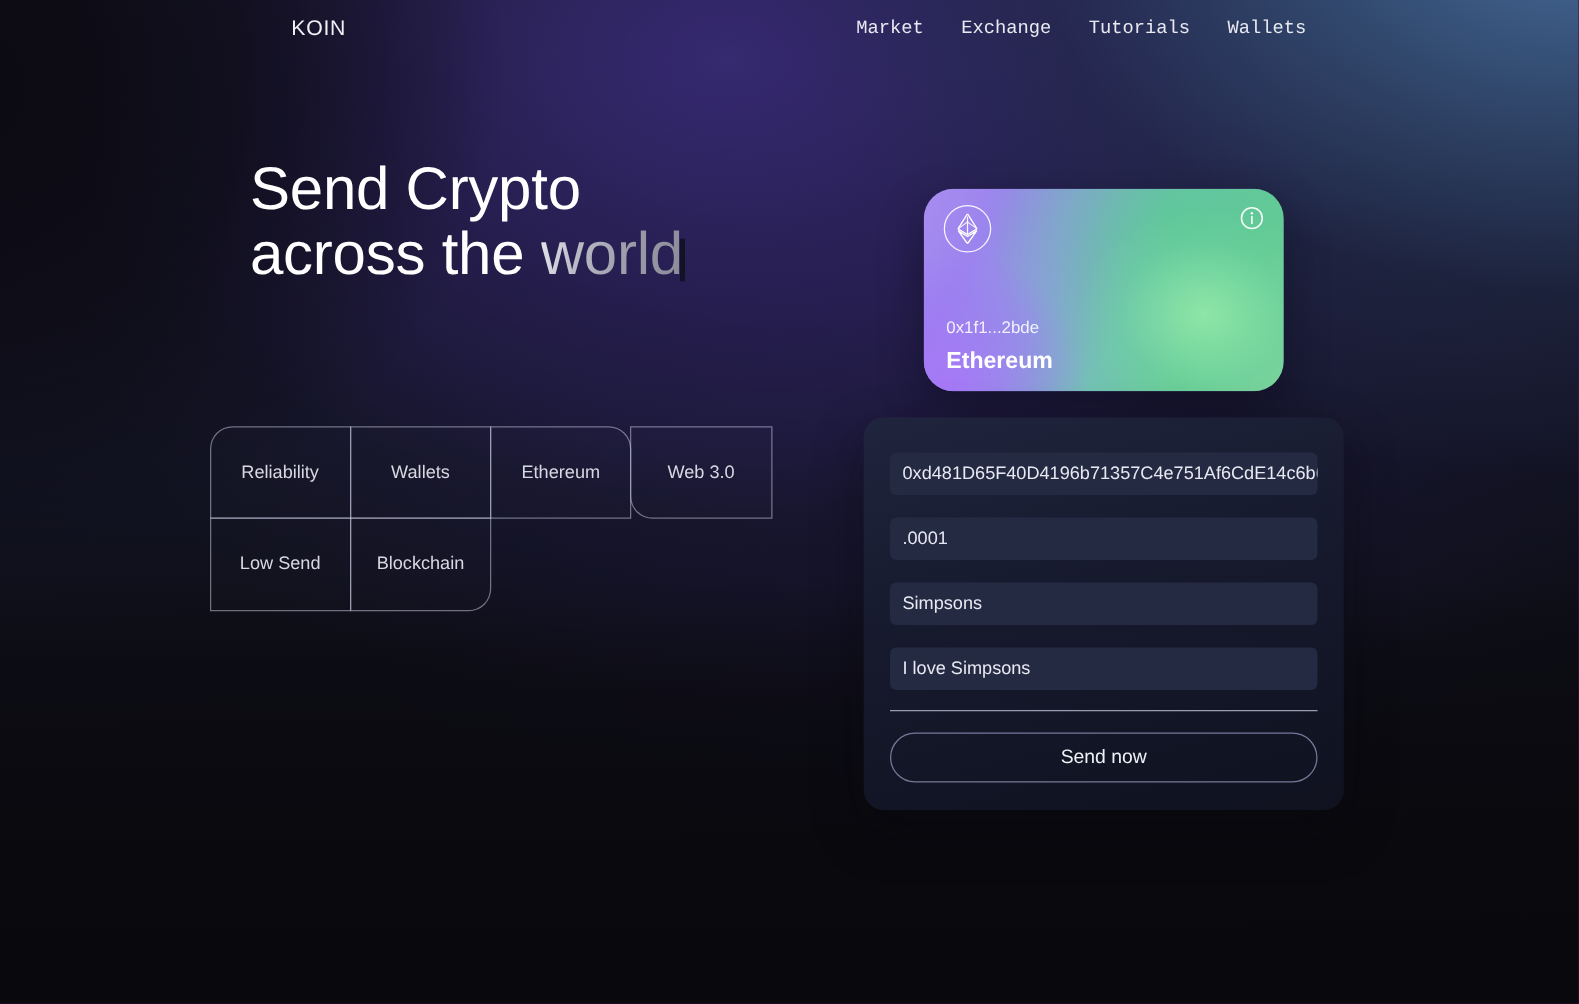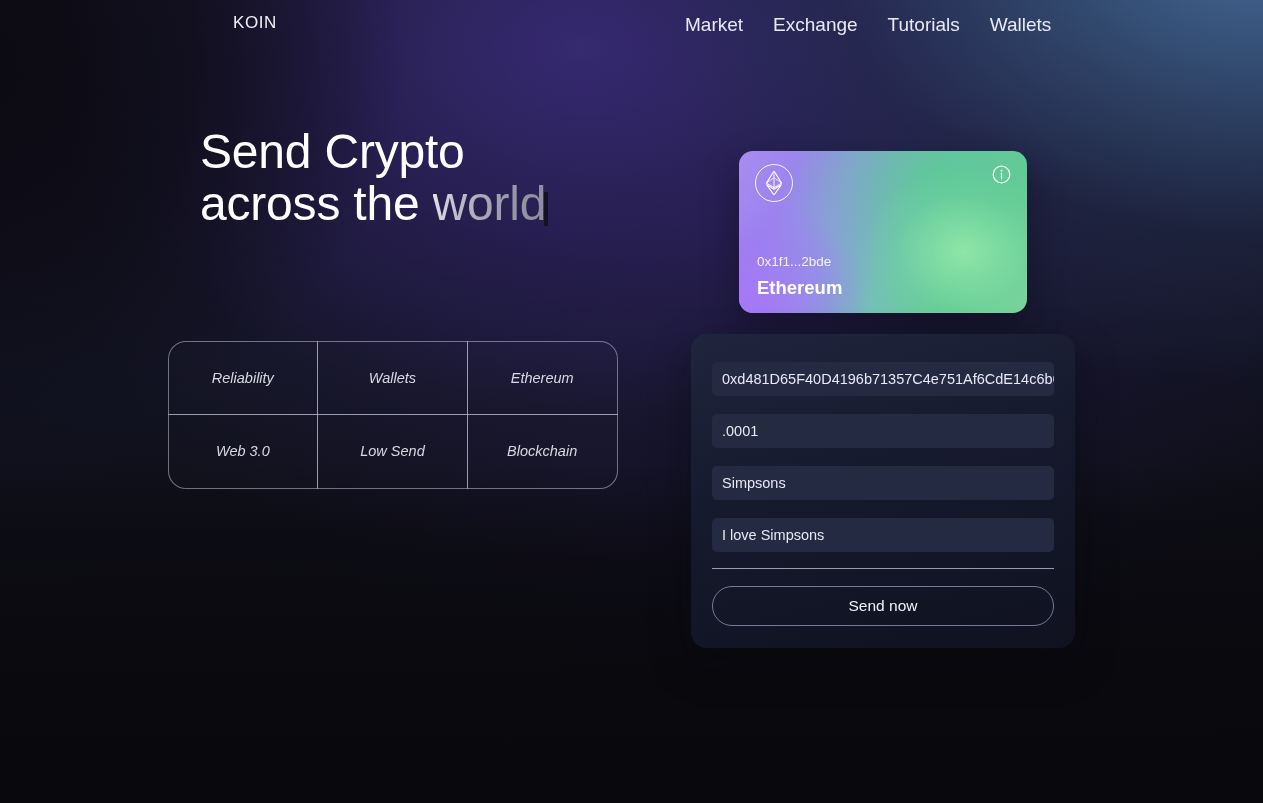--- a/index.html
+++ b/index.html
@@ -41,23 +41,23 @@
   }
   .brand {
     position:absolute; left:233px; top:13px;
     font-size:17px; letter-spacing:0.6px; color:#efeff5;
   }
   .nav-links {
     position:absolute; left:685px; top:14px;
     display:flex; gap:0px;
   }
   .nav-link {
-    font-size:19px; color:#e9e9f2;
+    font-size:15px; color:#e9e9f2;
     padding:0 14px 0 0; margin-right:16px;
-    cursor:pointer; white-space:nowrap;
+    cursor:pointer; white-space:nowrap;font-family:Liberation Mono, monospace;
   }
   .nav-link:last-child { margin-right:0; }
 
   
   .hero {
     position:absolute; left:167px; top:128px; width:520px;
   }
   .hero h1 {
     font-size:48px; line-height:1.02; font-weight:400;
     color:#ffffff; letter-spacing:-0.2px;margin-left:33px;
@@ -76,24 +76,23 @@
     margin-top:42px;
     font-size:15.5px; line-height:1.58; color:#cfcfd9;
     max-width:290px;
   }
 
   
   .grid {
     position:absolute; left:168px; top:341px;
     width:449px; height:147px;
     display:grid;
-    grid-template-columns:repeat(3,1fr);
+    grid-template-columns:repeat(4,1fr);
     grid-template-rows:repeat(2,1fr);
     border-radius:18px;
-    font-style:italic;
   }
   .cell {
     display:flex; align-items:center; justify-content:center;
     font-size:14.5px; color:#d8d8e2;
     border-right:1px solid rgba(190,192,214,0.55);
     border-bottom:1px solid rgba(190,192,214,0.55);
     border-top:1px solid rgba(190,192,214,0.55);
     border-left:1px solid rgba(190,192,214,0.55);
     margin:-0.5px;
     cursor:pointer;
@@ -101,21 +100,21 @@
   }
   .cell.c0 { border-top-left-radius:18px; }
   .cell.c2 { border-top-right-radius:18px; }
   .cell.c3 { border-bottom-left-radius:18px; }
   .cell.c5 { border-bottom-right-radius:18px; }
 
   
   .eth-card {
     position:absolute; left:739px; top:151px;
     width:288px; height:162px;
-    border-radius:14px;
+    border-radius:24px;
     background:
       radial-gradient(130px 110px at 78% 62%, rgba(150,235,170,0.85) 0%, rgba(120,220,160,0.25) 52%, rgba(120,220,160,0) 78%),
       radial-gradient(200px 170px at 72% 18%, rgba(92,200,150,0.92) 0%, rgba(92,200,150,0.25) 56%, rgba(92,200,150,0) 80%),
       linear-gradient(118deg, #a88cf0 0%, #9b84ee 18%, #8f9ce0 38%, #73c2b4 58%, #66cb96 76%, #7ad29b 100%),
       linear-gradient(200deg,#a482f2 0%, #8f7af0 100%);
     box-shadow:0 14px 34px rgba(10,8,24,0.45);
     overflow:hidden;
   }
   .eth-card::after {
     content:""; position:absolute; inset:0;

